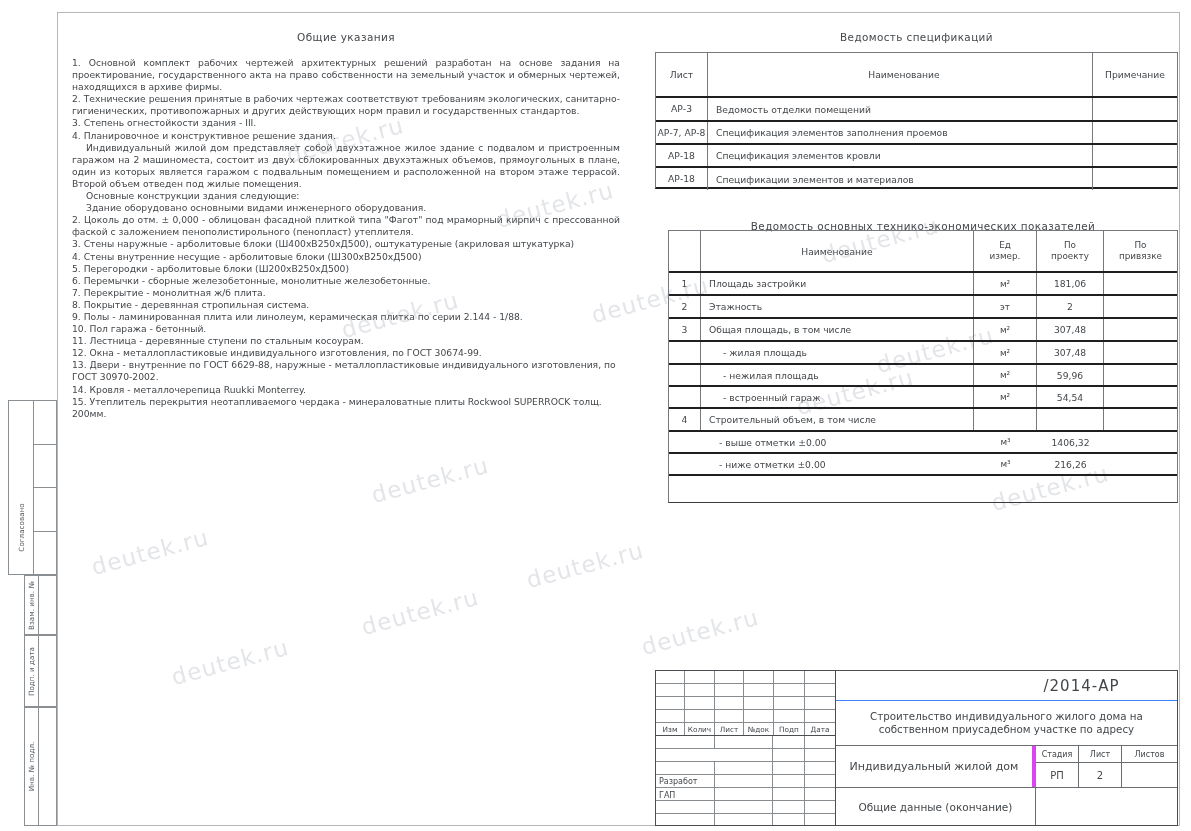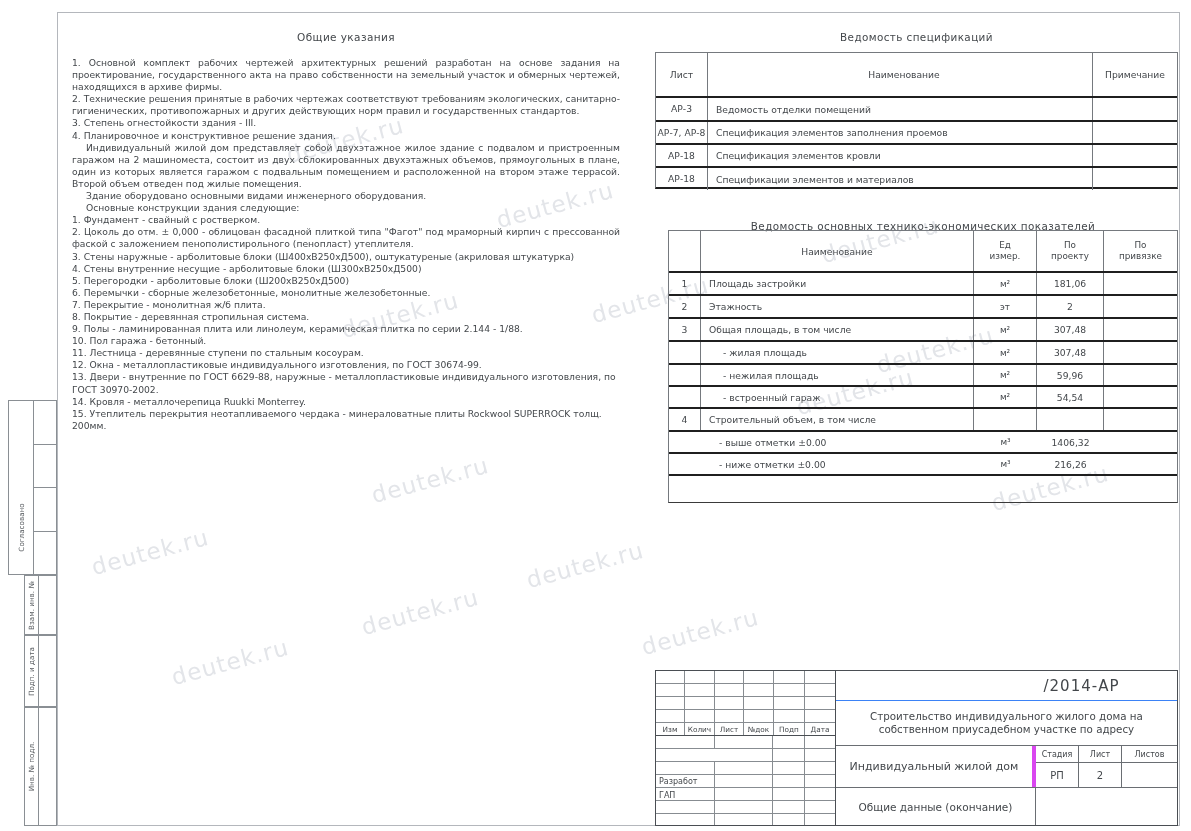--- a/index.html
+++ b/index.html
@@ -141,23 +141,22 @@
   <div class="rc"></div>
 </div>
 
 <div class="abs notes-title">Общие указания</div>
 <div class="abs notes">
   <p class="np j">1. Основной комплект рабочих чертежей архитектурных решений разработан на основе задания на проектирование, государственного акта на право собственности на земельный участок и обмерных чертежей, находящихся в архиве фирмы.</p>
   <p class="np j">2. Технические решения принятые в рабочих чертежах соответствуют требованиям экологических, санитарно-гигиенических, противопожарных и других действующих норм правил и государственных стандартов.</p>
   <p class="np">3. Степень огнестойкости здания - III.</p>
   <p class="np">4. Планировочное и конструктивное решение здания.</p>
   <p class="np ind j">Индивидуальный жилой дом представляет собой двухэтажное жилое здание с подвалом и пристроенным гаражом на 2 машиноместа, состоит из двух сблокированных двухэтажных объемов, прямоугольных в плане, один из которых является гаражом с подвальным помещением и расположенной на втором этаже террасой. Второй объем отведен под жилые помещения.</p>
+  <p class="np ind">Основные конструкции здания следующие:</p>
   <p class="np ind">Здание оборудовано основными видами инженерного оборудования.</p>
-  <p class="np ind">Основные конструкции здания следующие:</p>
-  <p class="np">1. Фундамент - свайный с ростверком.</p>
   <p class="np j">2. Цоколь до отм. ± 0,000 - облицован фасадной плиткой типа "Фагот" под мраморный кирпич с прессованной фаской с заложением пенополистирольного (пенопласт) утеплителя.</p>
   <p class="np">3. Стены  наружные - арболитовые блоки (Ш400хВ250хД500), оштукатуреные (акриловая штукатурка)</p>
   <p class="np">4. Стены  внутренние несущие - арболитовые блоки (Ш300хВ250хД500)</p>
   <p class="np">5. Перегородки - арболитовые блоки (Ш200хВ250хД500)</p>
   <p class="np">6. Перемычки - сборные железобетонные, монолитные железобетонные.</p>
   <p class="np">7. Перекрытие - монолитная ж/б плита.</p>
   <p class="np">8. Покрытие - деревянная стропильная система.</p>
   <p class="np">9. Полы - ламинированная плита или линолеум, керамическая плитка по серии 2.144 - 1/88.</p>
   <p class="np">10. Пол гаража - бетонный.</p>
   <p class="np">11. Лестница - деревянные ступени по стальным косоурам.</p>

